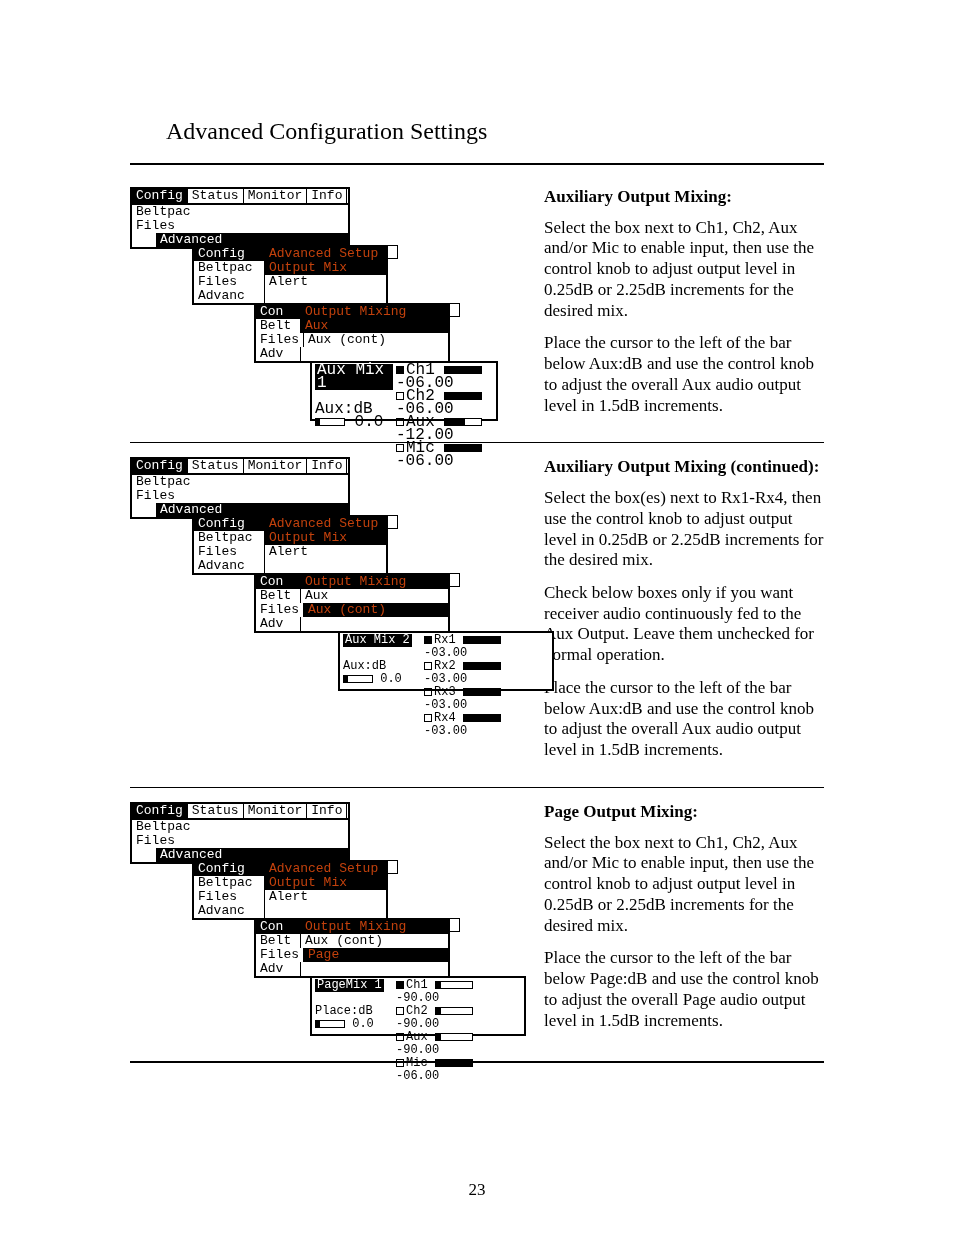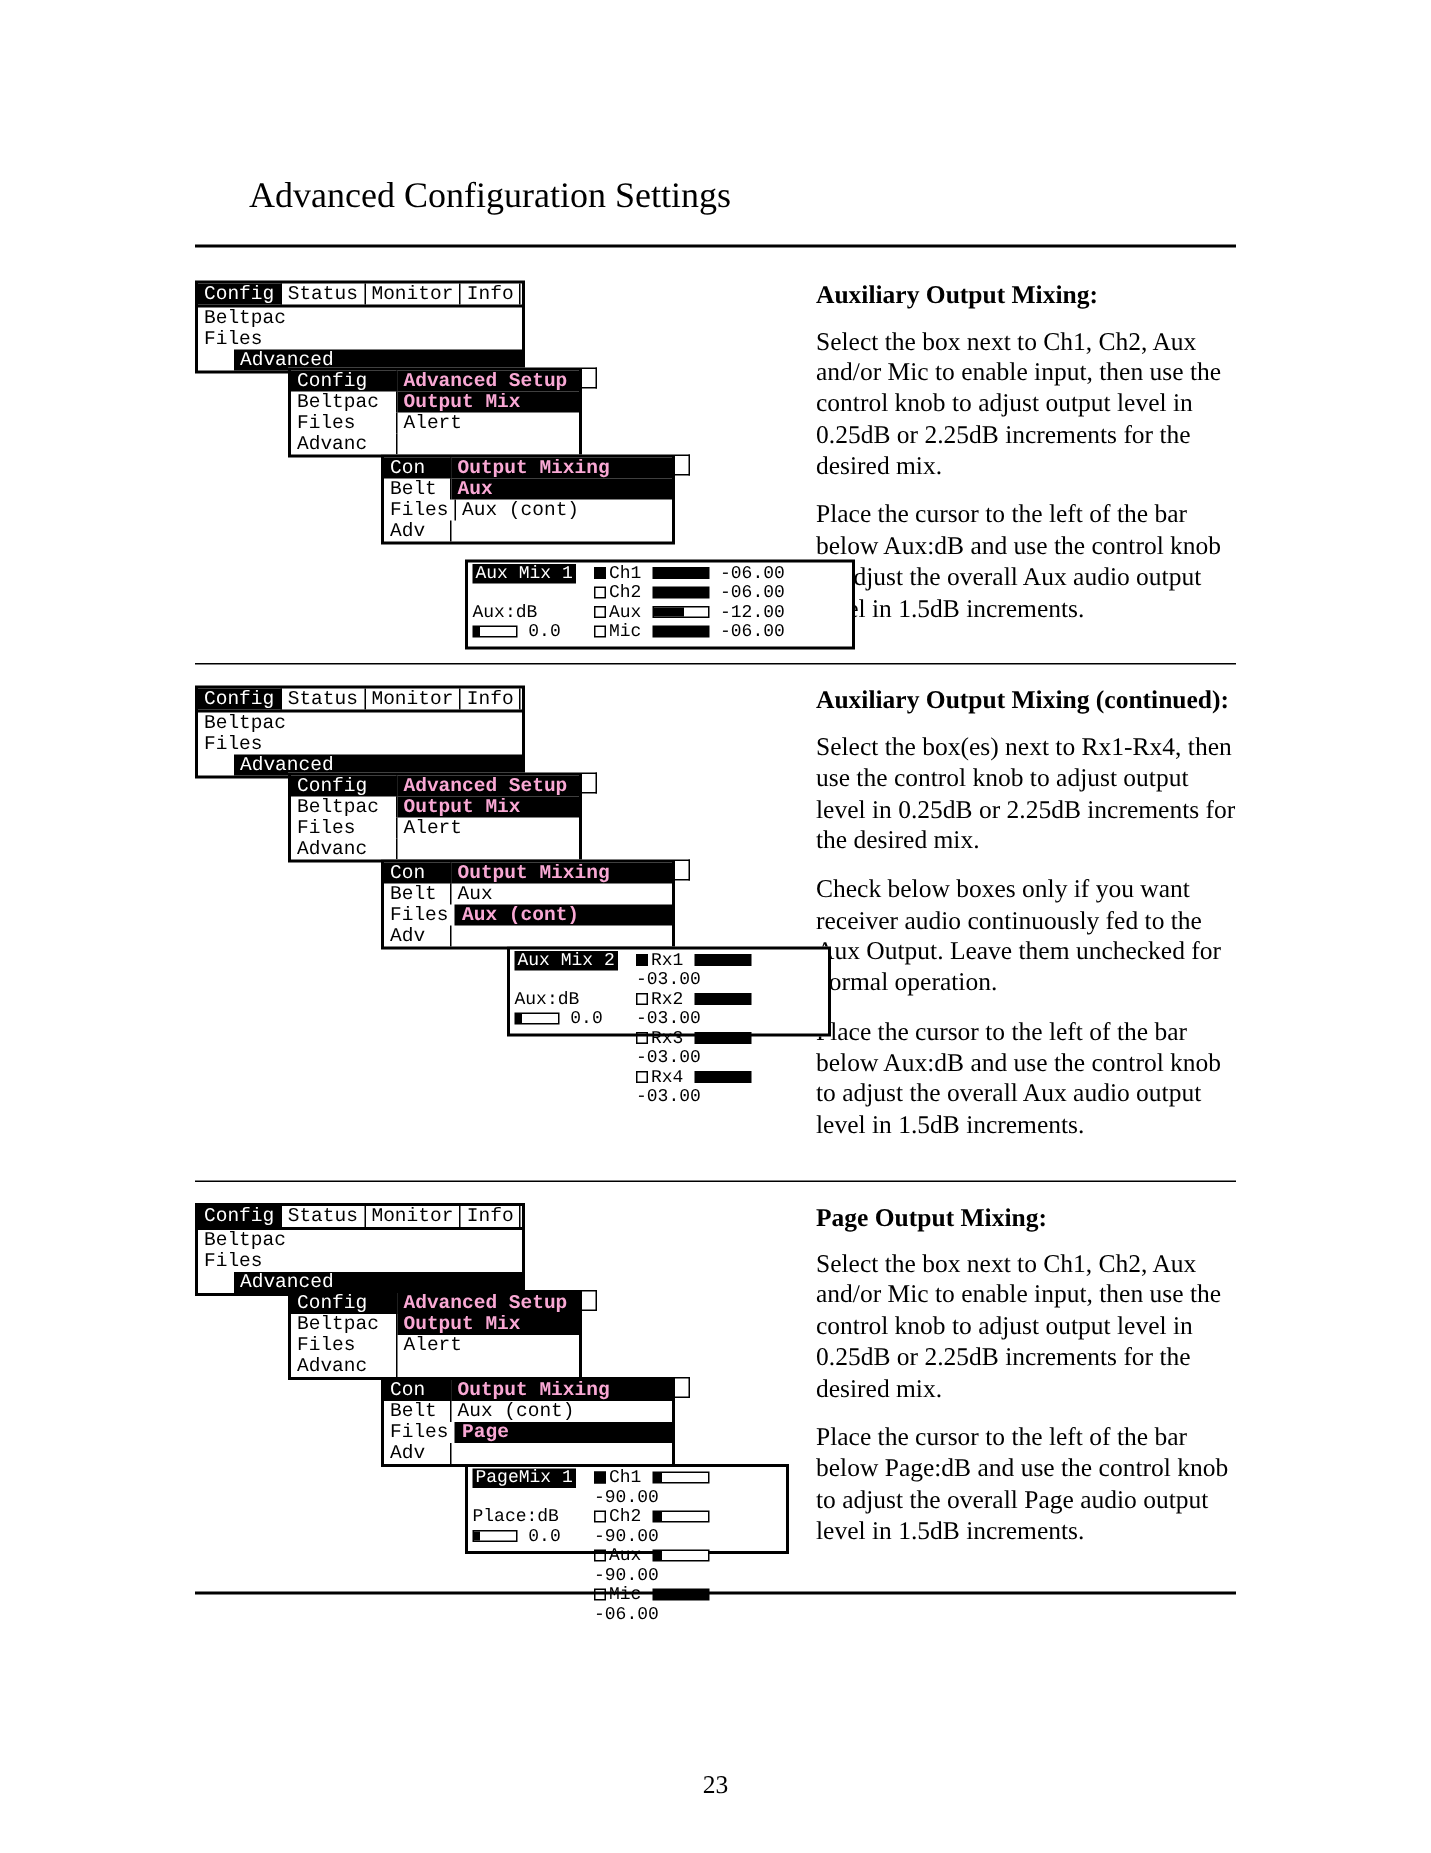--- a/index.html
+++ b/index.html
@@ -64,21 +64,21 @@
   .lcd .list div.sel { background:#000; color:#fff;margin-left:24px; }
   .lcd .split {
     display:flex;
     height:14px;
   }
   .lcd .split .a {
     flex:0 0 62px; padding:0 4px; border-right:1px solid #000; white-space:nowrap;
   }
   .lcd .split .a.sel{background:#000;color:#fff;}
   .lcd .split .b { flex:1; padding:0 4px; white-space:nowrap; }
-  .lcd .split .b.sel{background:#000;color:#f9a8d4;font-weight:bold;}
+  .lcd .split .b.sel{background:#000;color:#c2410c;}
   .tick {
     position:absolute;
     width:10px; height:14px;
     border:1px solid #000;
     border-left:0;
     box-sizing:border-box;
   }
   
   .bar-full { display:inline-block; width:38px; height:8px; background:#000; vertical-align:middle;}
   .bar-half { display:inline-block; width:38px; height:8px; background:linear-gradient(to right,#000 55%, #fff 55%); border:1px solid #000; box-sizing:border-box; vertical-align:middle;}
@@ -138,21 +138,21 @@
               </div>
               <div class="split">
                 <div class="a" style="flex-basis: 36px;">Files</div>
                 <div class="b">Aux (cont)</div>
               </div>
               <div class="split">
                 <div class="a" style="flex-basis: 36px;">Adv</div>
               </div>
             </div>
             <div class="tick" style="left: 320px; top: 116px;"></div>
-            <div class="lcd" style="left: 180px; top: 174px; width: 260px; height: 60px; padding: 1px 3px; font-size: 12px; line-height: 13px; margin-top: 12px;">
+            <div class="lcd" style="left: 180px; top: 174px; width: 188px; height: 60px; padding: 1px 3px; font-size: 16px; line-height: 13px;">
               <div style="position: absolute; left: 3px; top: 1px; width: 78px;"><div style="background: rgb(0, 0, 0); color: rgb(255, 255, 255); padding: 0px 2px; display: inline-block;">Aux Mix 1</div><div style="height: 13px;"></div><div>Aux:dB</div><div><span class="bar-low" style="width: 30px;"></span><span>  0.0</span></div></div>
               <div style="position: absolute; left: 84px; top: 1px; right: 3px;">
                 <div><span class="chk on"></span><span>Ch1 </span><span class="bar-full"></span><span> -06.00</span></div>
                 <div><span class="chk"></span><span>Ch2 </span><span class="bar-full"></span><span> -06.00</span></div>
                 <div><span class="chk"></span><span>Aux </span><span class="bar-half"></span><span> -12.00</span></div>
                 <div><span class="chk"></span><span>Mic </span><span class="bar-full"></span><span> -06.00</span></div>
               </div>
             </div>
           </div>
         </div>

